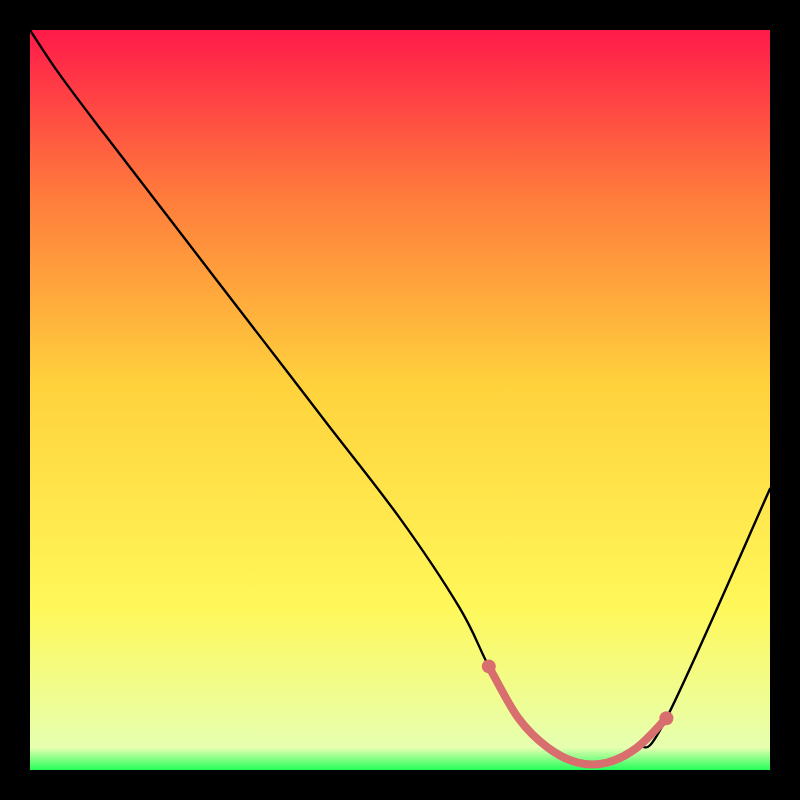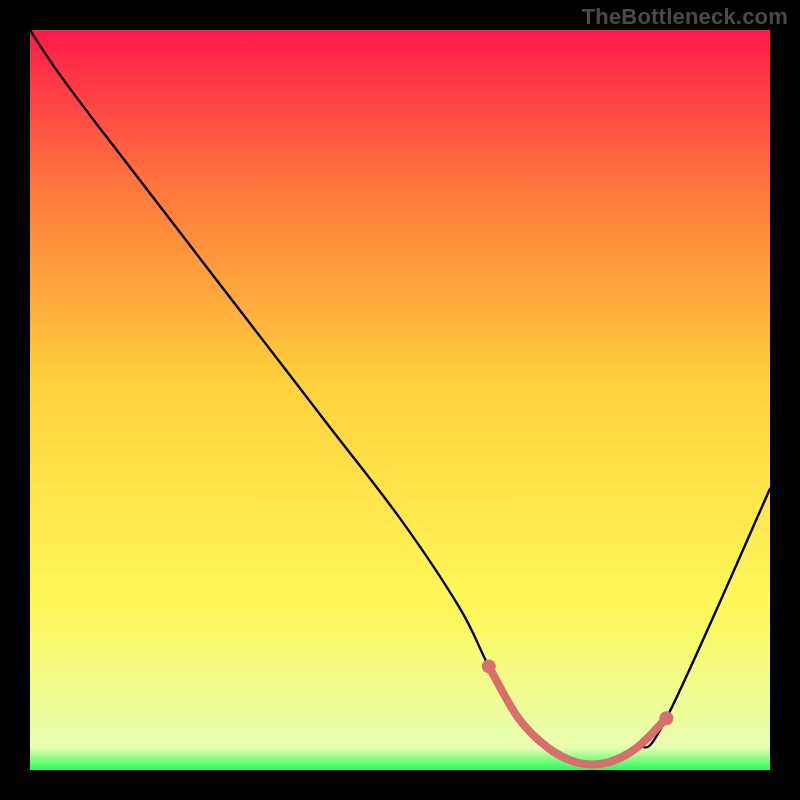--- a/index.html
+++ b/index.html
@@ -39,21 +39,20 @@
   .plot svg {
     display: block;
     width: 740px;
     height: 740px;
   }
 </style>
 </head>
 <body>
 
 <div class="frame">
-  <div class="watermark">TheBottleneck.com</div>
   <div class="plot">
     <svg viewBox="0 0 740 740" preserveAspectRatio="none">
       <defs>
         <linearGradient id="bgGrad" x1="0" y1="0" x2="0" y2="1">
           <stop id="g0" offset="0%" stop-color="#ff1a4a"></stop>
           <stop id="g1" offset="22%" stop-color="#ff7a3c"></stop>
           <stop id="g2" offset="48%" stop-color="#ffd23c"></stop>
           <stop id="g3" offset="78%" stop-color="#fff85a"></stop>
           <stop id="g4" offset="97%" stop-color="#e6ffb0"></stop>
           <stop id="g5" offset="100%" stop-color="#23ff5a"></stop>

